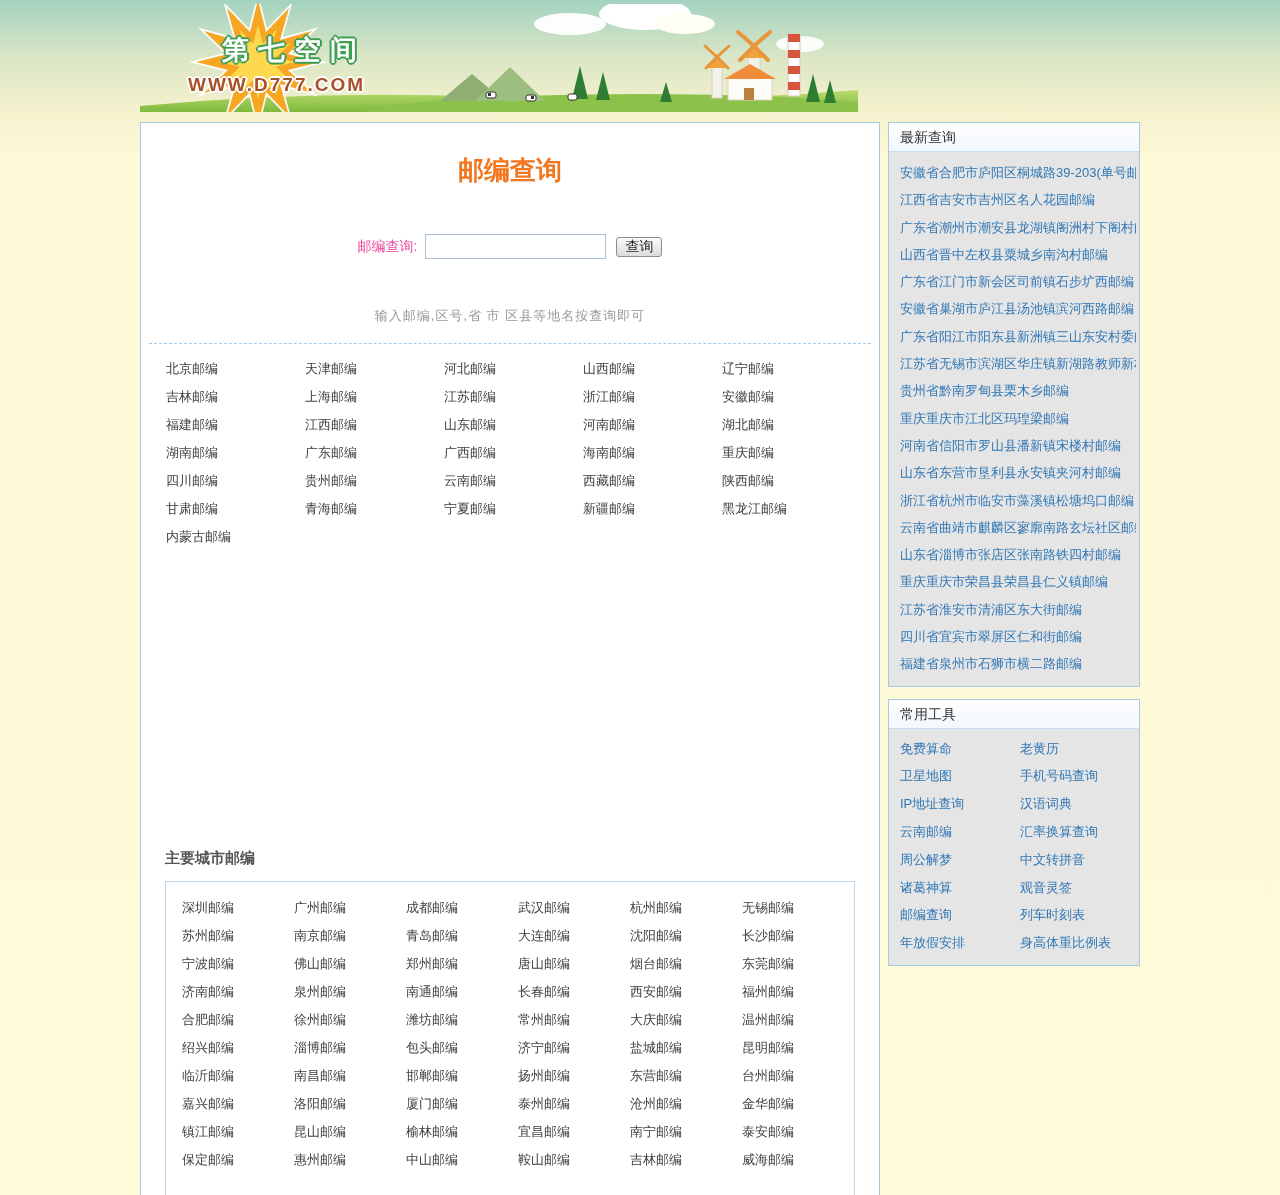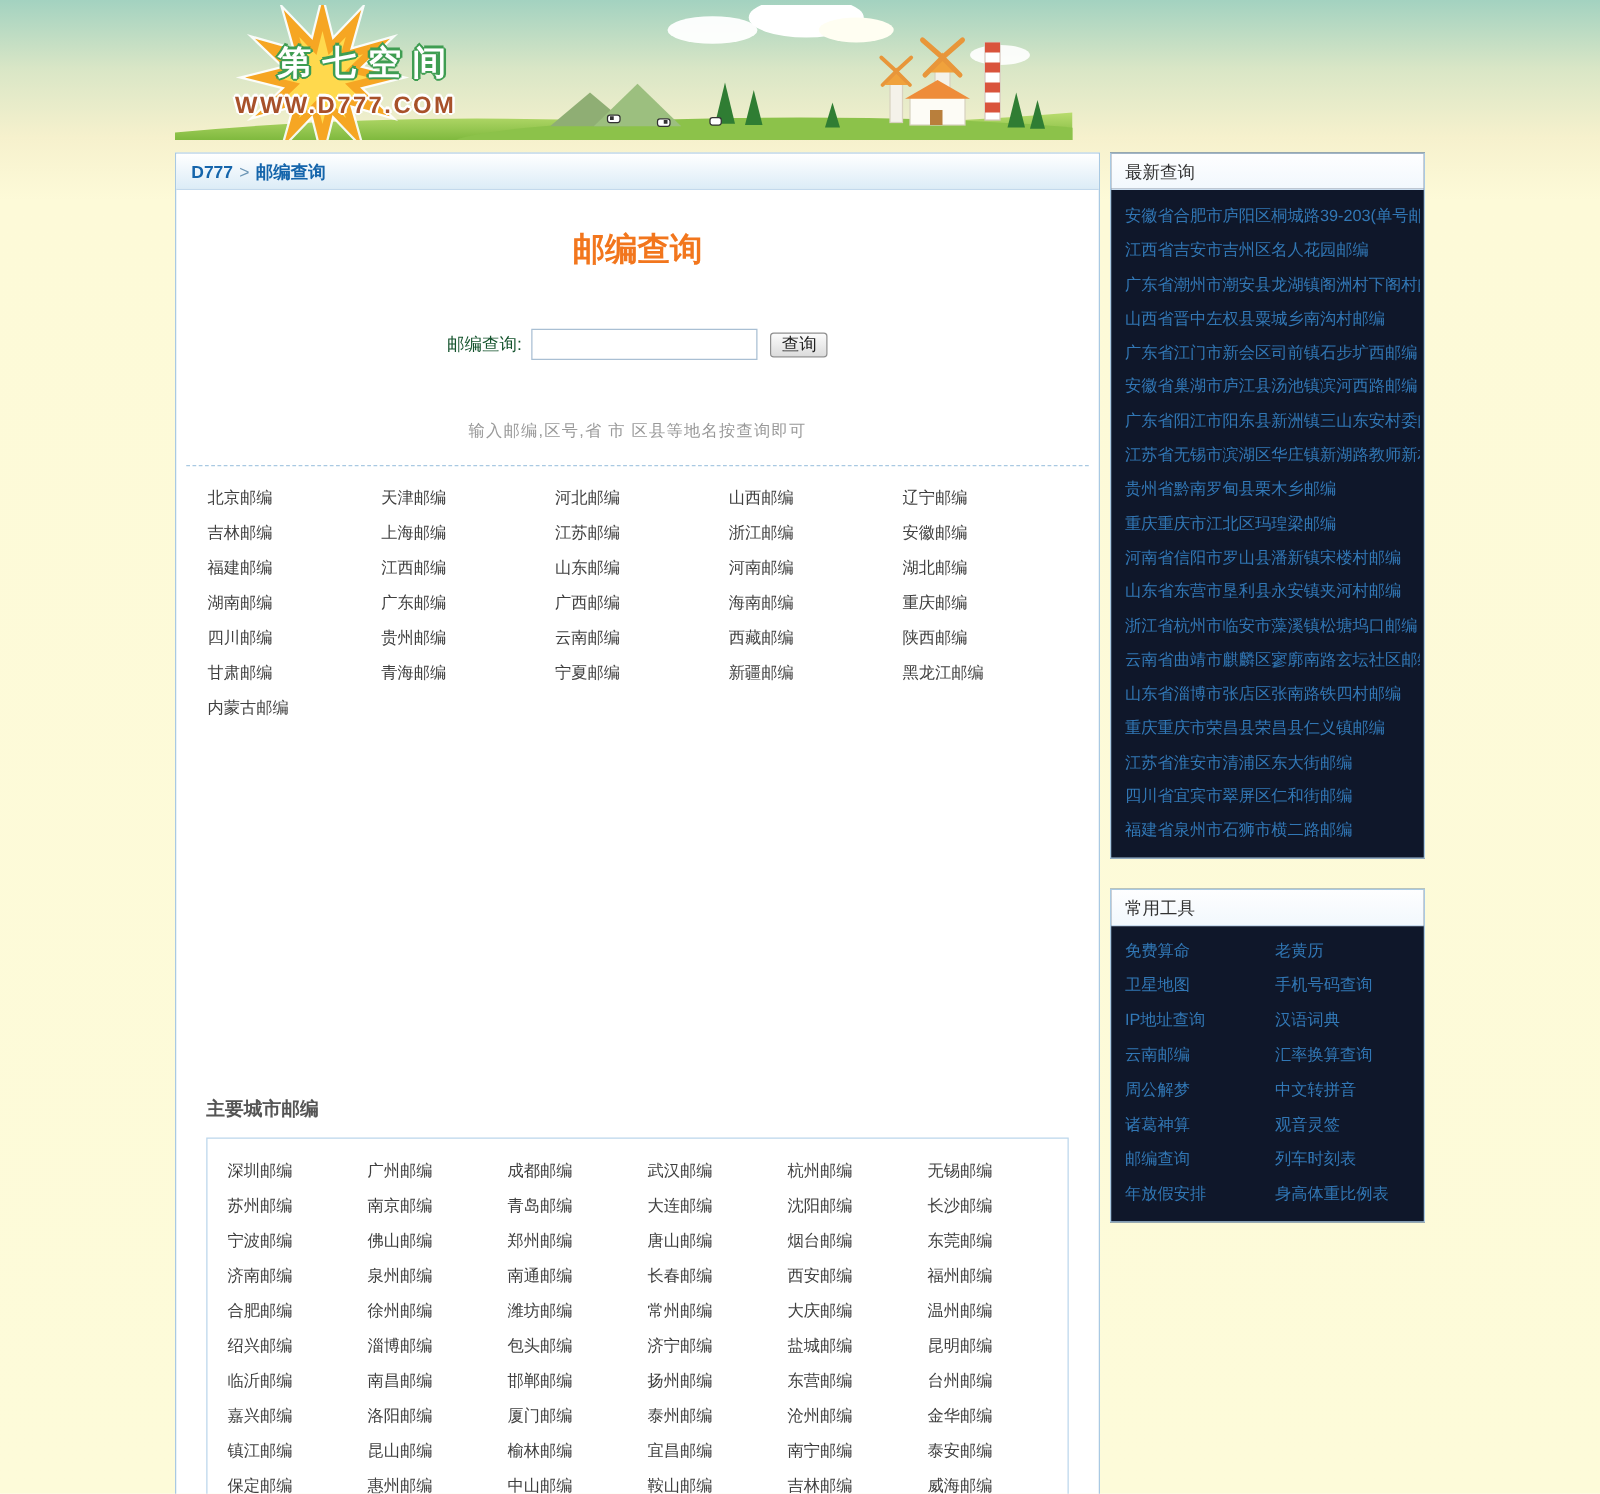--- a/index.html
+++ b/index.html
@@ -32,21 +32,21 @@
     background:#fff; border:1px solid #a9c9e2;
   }
   .breadcrumb {
     height:29px; line-height:29px; padding-left:12px; font-size:14px; font-weight:bold;
     background:linear-gradient(to bottom,#ffffff,#dcecf7); border-bottom:1px solid #c3d9ec;
   }
   .breadcrumb a { color:#1565ab; }
   .breadcrumb .sep { color:#6b95b5; font-weight:normal; padding:0 5px; }
   .page-title { margin-top:30px; text-align:center; color:#f2761d; font-size:26px; font-weight:bold; }
   .form-row { margin-top:46px; display:flex; justify-content:center; align-items:center; }
-  .form-row label { color:#14532d; font-size:14px; margin-right:8px; }
+  .form-row label { color:#ec4899; font-size:14px; margin-right:8px; }
   .form-row input {
     width:181px; height:25px; border:1px solid #a9bfd3; background:#fff; font-size:14px; padding:0 4px; outline:none;
   }
   .form-row button {
     margin-left:10px; height:20px; padding:0 8px; font-size:14px; color:#222;
     background:linear-gradient(to bottom,#fbfbfb,#dcdcdc); border:1px solid #8e8e8e; border-radius:3px; cursor:pointer;
   }
   .hint { margin-top:48px; text-align:center; color:#999; font-size:13px; letter-spacing:1px; }
   .dashed-sep { margin:18px 8px 0 8px; border-top:1px dashed #a9c9e2; height:0; }
   .province-grid {
@@ -56,21 +56,21 @@
   .big-spacer { height:298px; }
   .cities-title { margin-left:24px; color:#555; font-size:15px; font-weight:bold; }
   .cities-box {
     margin:13px 24px 0 24px; border:1px solid #bcd6ec; padding:12px 0 24px 16px;
     display:grid; grid-template-columns:repeat(6,112px);
   }
   .cities-box a { color:#404040; font-size:13px; line-height:28px; white-space:nowrap; }
 
   
   .sidebar { position:absolute; left:888px; top:122px; width:252px; }
-  .side-box { background:#0f172a; border:1px solid #a9c9e2; margin-bottom:24px; }
+  .side-box { background:#e5e5e5; border:1px solid #a9c9e2; margin-bottom:12px; }
   .side-head {
     height:29px; line-height:29px; padding:0 11px; font-size:14px; color:#333;
     background:linear-gradient(to bottom,#fefeff,#f2f8fd); border-bottom:1px solid #c9dcee;
   }
   .latest-list { padding:7px 0 8px 11px; }
   .latest-list a {
     display:block; line-height:27.3px; font-size:13px; color:#3177b5;
     white-space:nowrap; overflow:hidden; width:236px;
   }
   .tools-grid { padding:6px 0 8px 11px; display:grid; grid-template-columns:120px 120px; }
@@ -151,23 +151,20 @@
       <polygon points="62,0 30,8 54,31 22,22 31,54 8,30 0,62 -8,30 -31,54 -22,22 -54,31 -30,8 -62,0 -30,-8 -54,-31 -22,-22 -31,-54 -8,-30 0,-62 8,-30 31,-54 22,-22 54,-31 30,-8" fill="#ffffff" opacity="0.9" transform="scale(1.12)"></polygon>
       <polygon points="62,0 30,8 54,31 22,22 31,54 8,30 0,62 -8,30 -31,54 -22,22 -54,31 -30,8 -62,0 -30,-8 -54,-31 -22,-22 -31,-54 -8,-30 0,-62 8,-30 31,-54 22,-22 54,-31 30,-8" fill="#f6a623"></polygon>
       <polygon points="62,0 30,8 54,31 22,22 31,54 8,30 0,62 -8,30 -31,54 -22,22 -54,31 -30,8 -62,0 -30,-8 -54,-31 -22,-22 -31,-54 -8,-30 0,-62 8,-30 31,-54 22,-22 54,-31 30,-8" fill="#ffd94d" transform="scale(0.6)"></polygon>
     </g>
   </svg>
   <div class="logo-cn">第七空间</div>
   <div class="logo-url">WWW.D777.COM</div>
 </div>
 
 <div class="main-col">
-  <div class="breadcrumb">
-    <a>D777</a><span class="sep">&gt;</span><a>邮编查询</a>
-  </div>
 
   <div class="page-title">邮编查询</div>
 
   <div class="form-row">
     <label>邮编查询:</label>
     <input type="text" placeholder="" style="">
     <button>查询</button>
   </div>
 
   <div class="hint">输入邮编,区号,省 市 区县等地名按查询即可</div>

